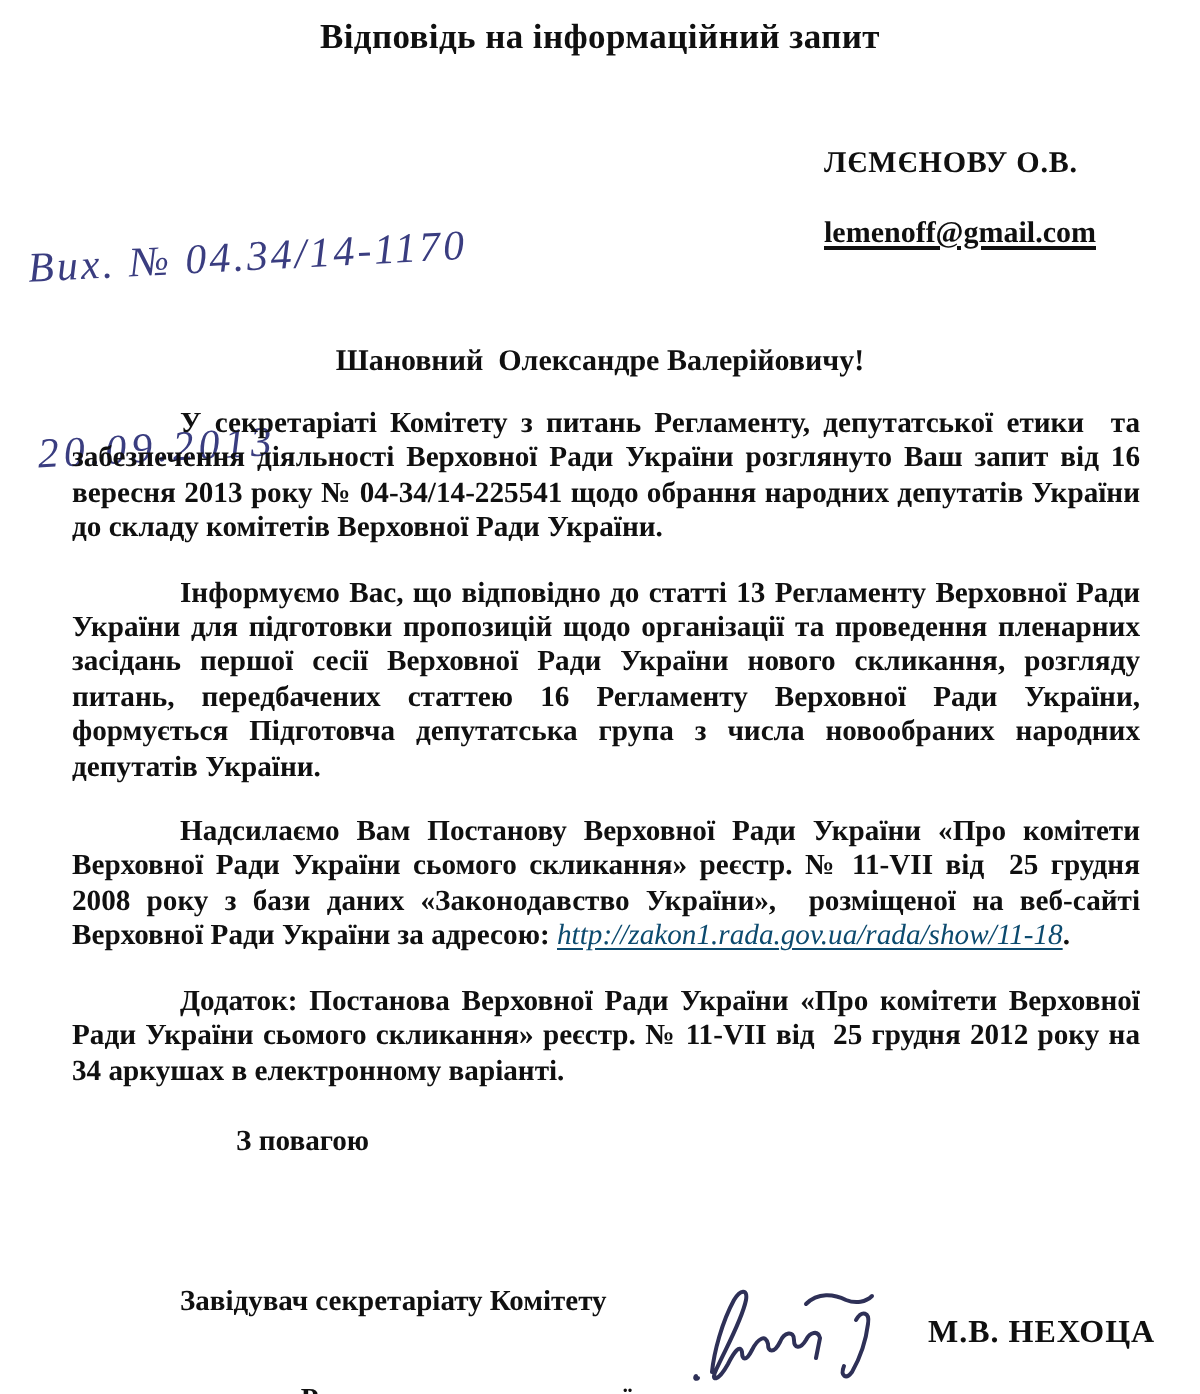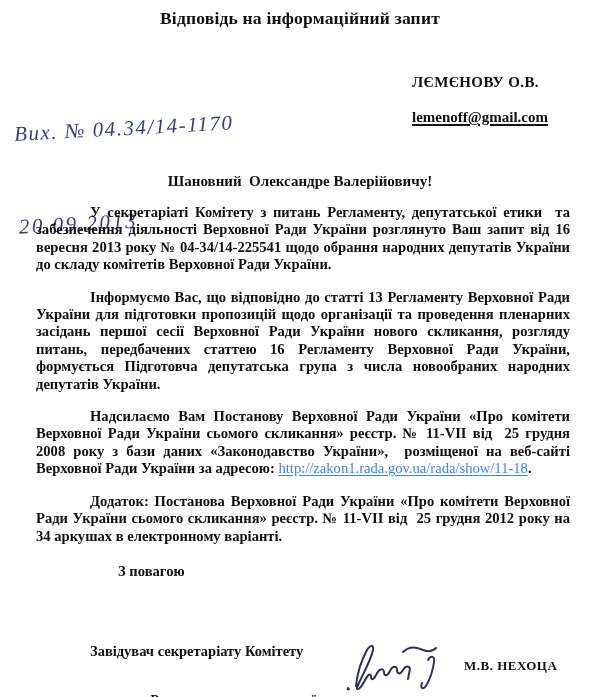--- a/index.html
+++ b/index.html
@@ -85,23 +85,24 @@
     line-height: 17.4px;
     text-align: justify;
   }
   .body p {
     margin: 0 0 15px 0;
     text-indent: 54px;
     white-space: pre-wrap;
   }
   .url {
     font-weight: normal;
-    color: #3b82f6;
+    color: #0c4a6e;
     text-decoration: underline;
     text-underline-offset: 2px;
+    font-style: italic;
   }
 
   .closing {
     position: absolute;
     left: 90px;
     top: 563px;
     font-size: 14.6px;
     font-weight: bold;
     white-space: pre;
     margin-left: 28px;
@@ -127,21 +128,21 @@
     stroke: #2e3057;
     stroke-width: 2;
     stroke-linecap: round;
     stroke-linejoin: round;
   }
 
   .signer-name {
     position: absolute;
     left: 464px;
     top: 658px;
-    font-size: 13px;
+    font-size: 16px;
     font-weight: bold;
     letter-spacing: 0.5px;
     white-space: pre;
   }
 </style>
 </head>
 <body>
 
 <div class="page">
 

